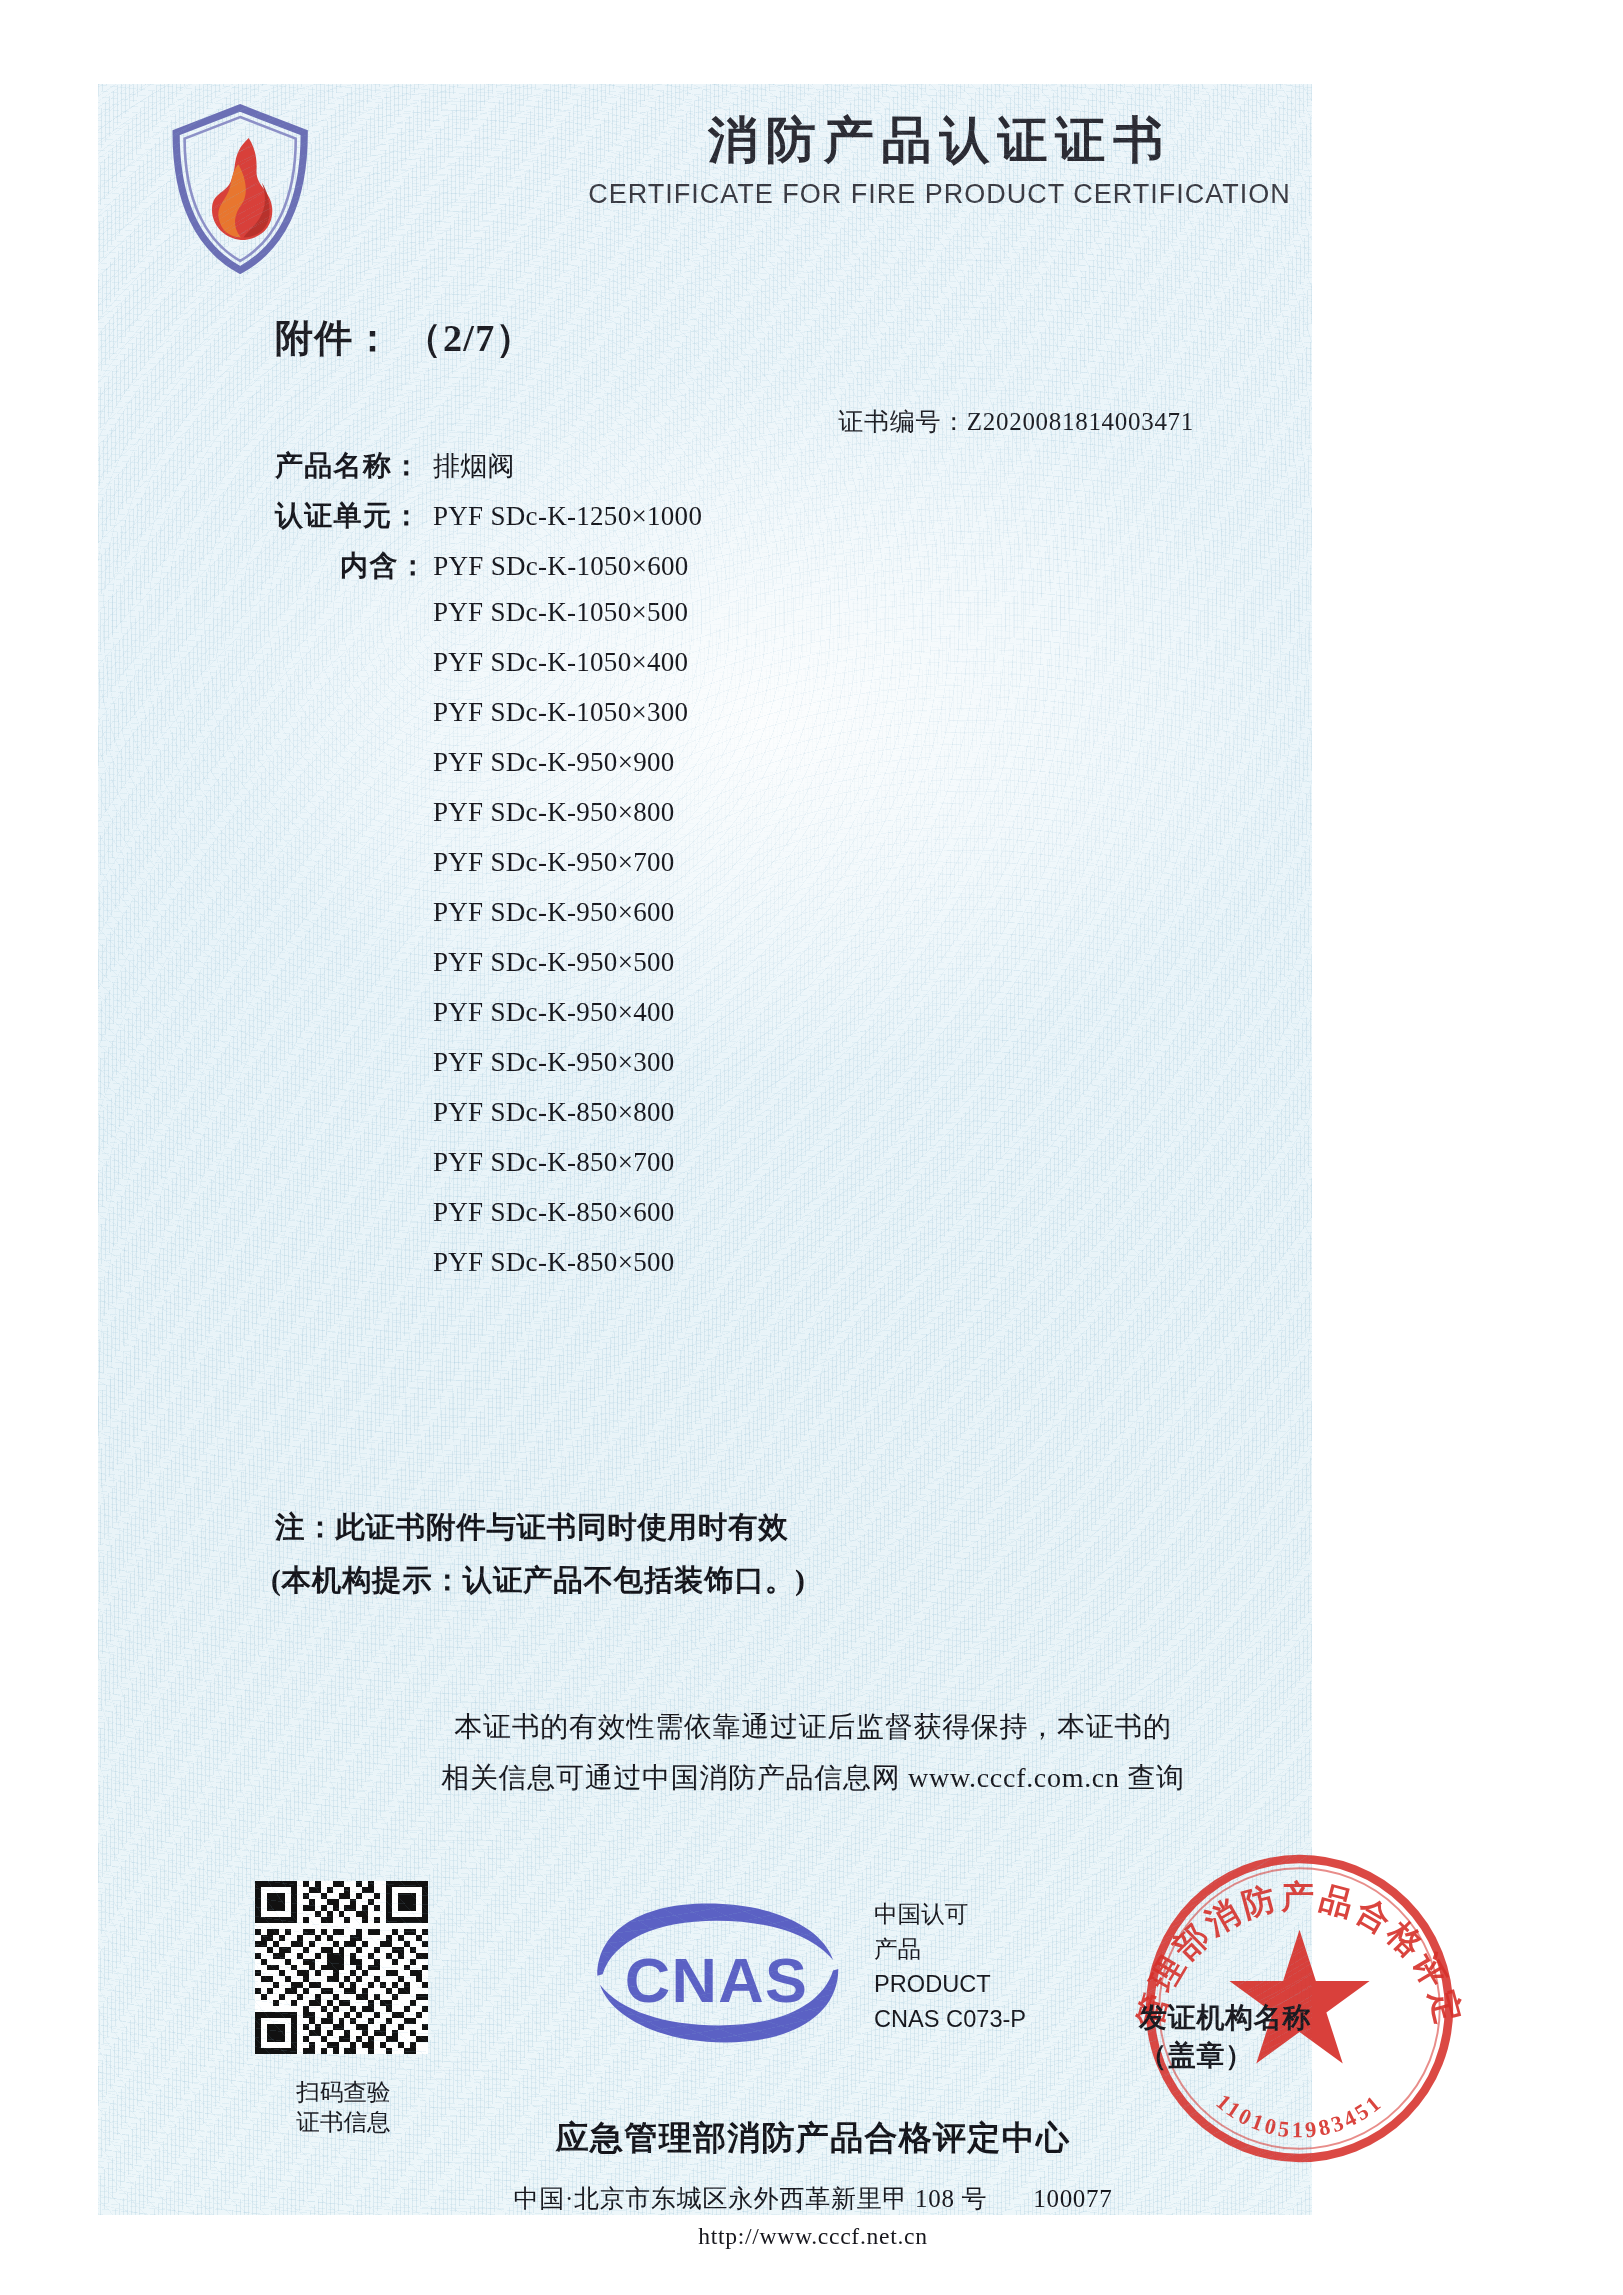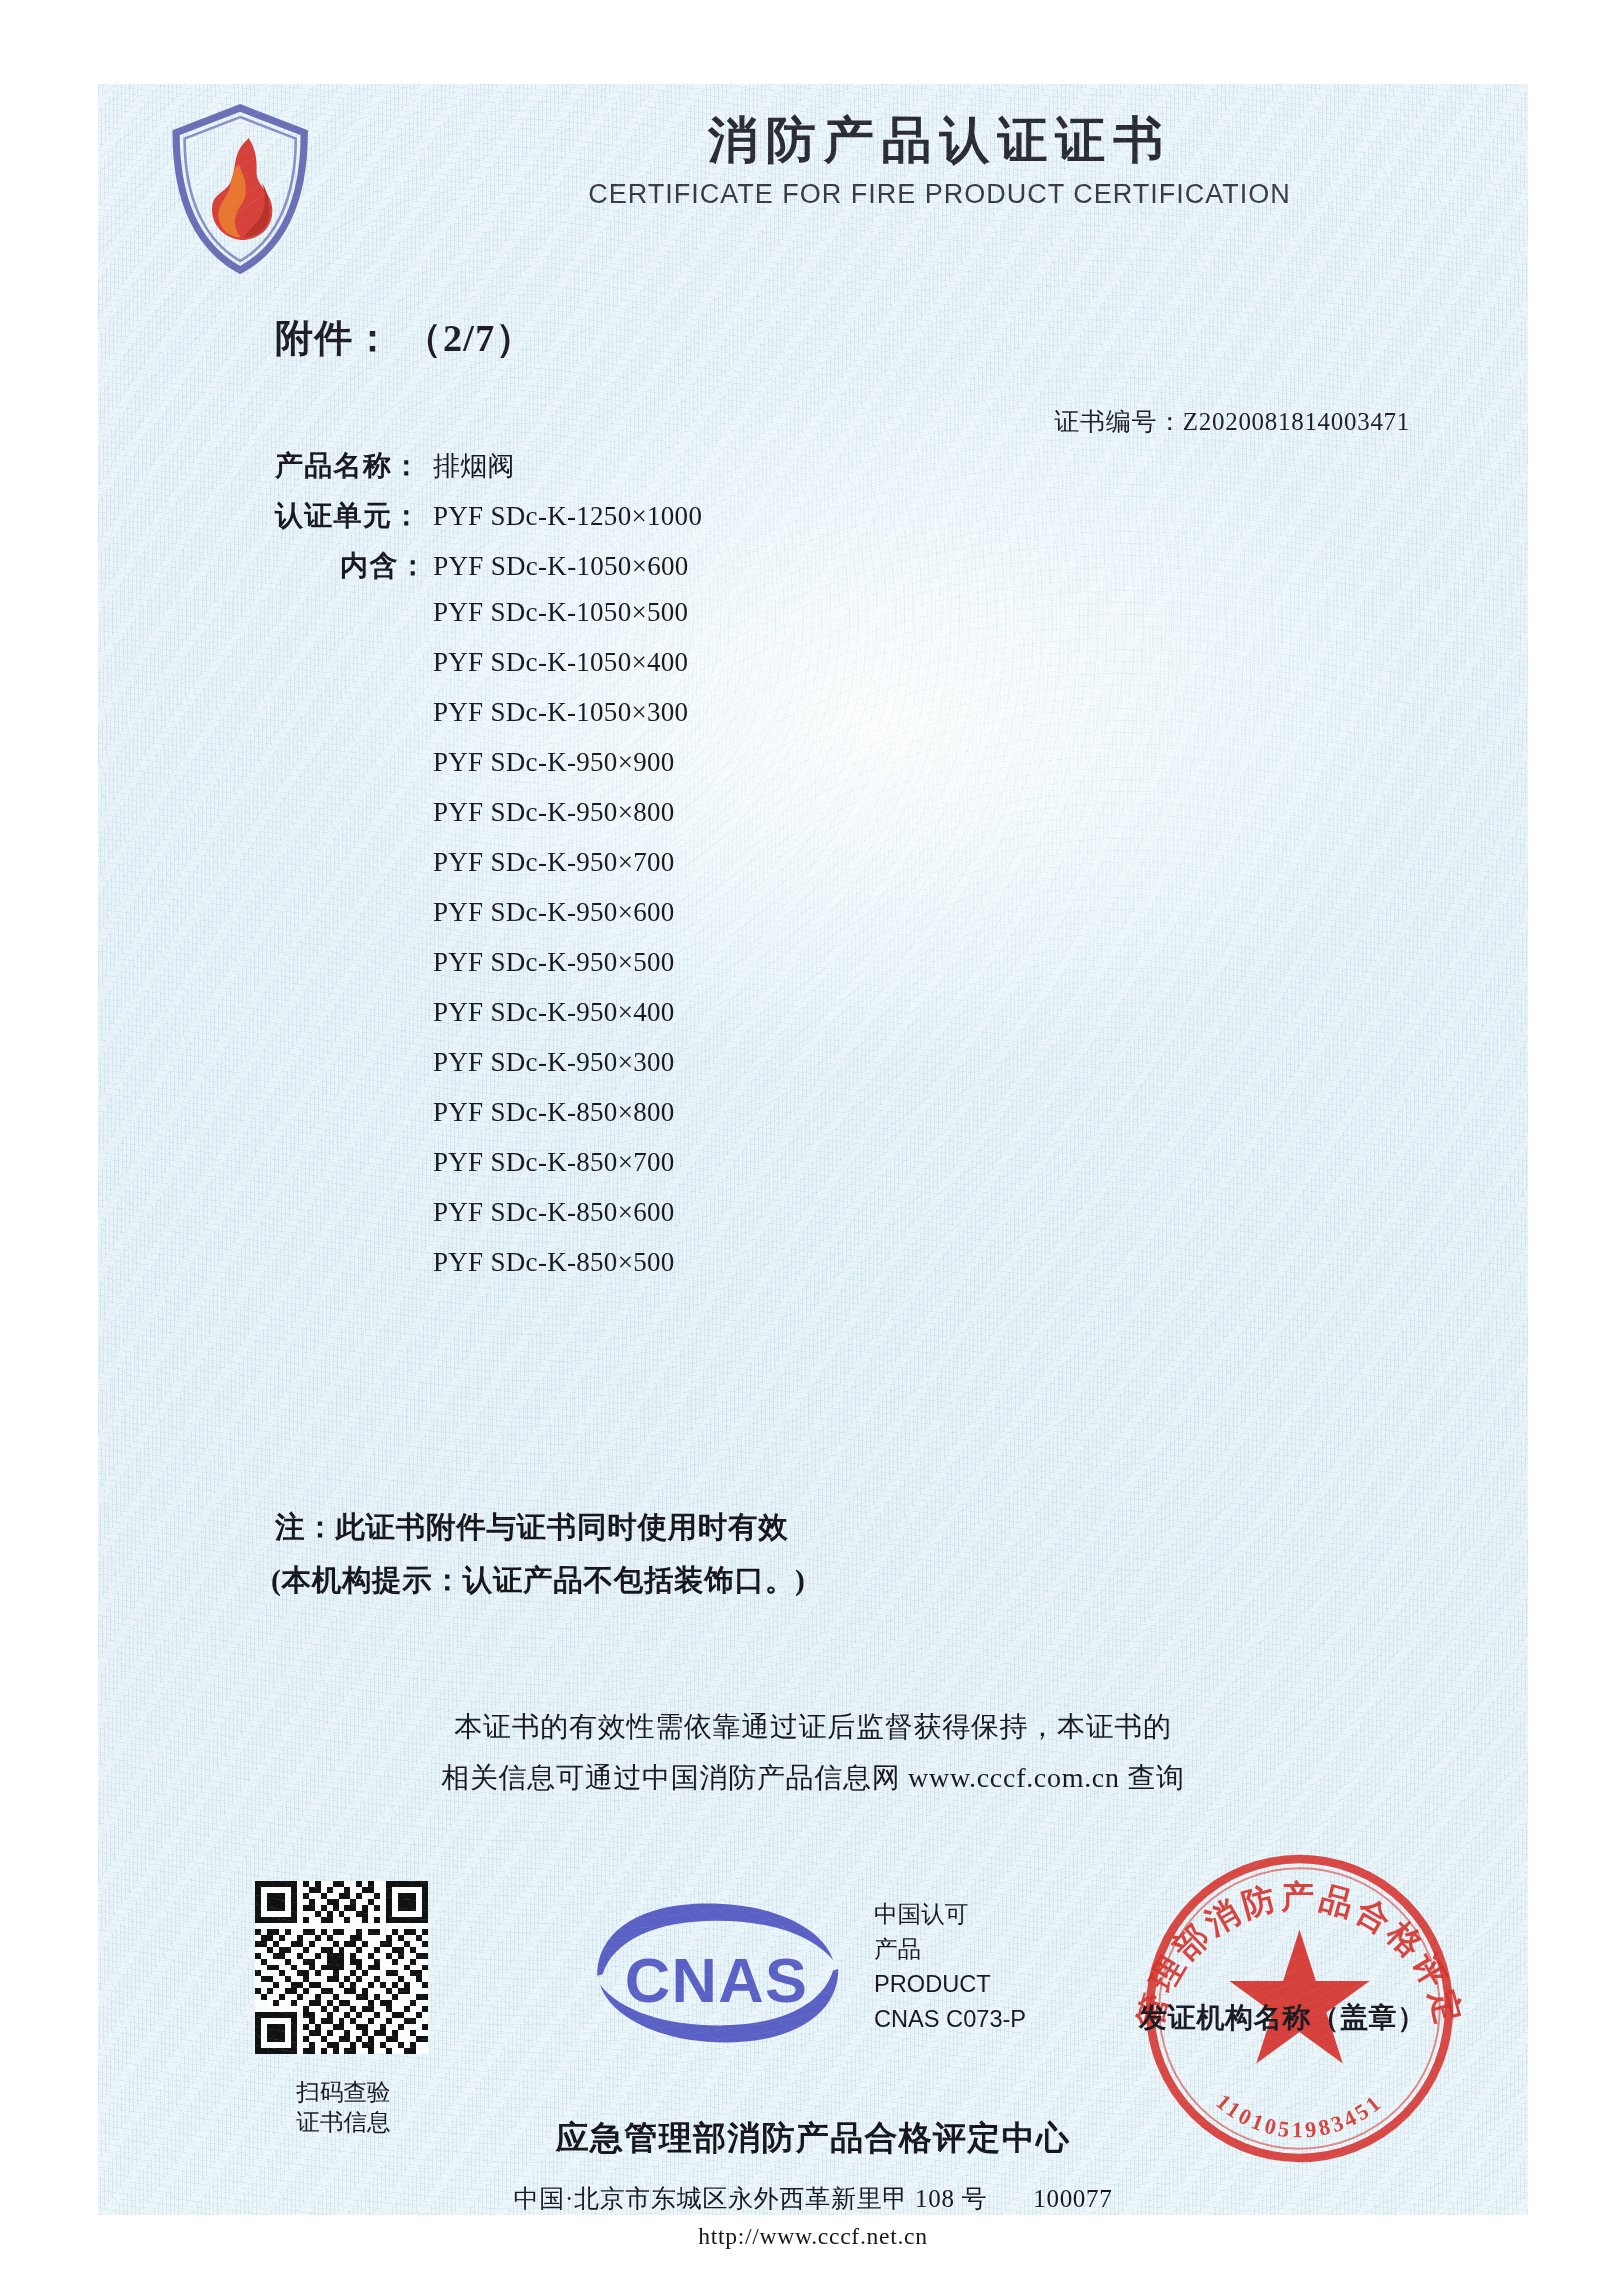--- a/index.html
+++ b/index.html
@@ -15,21 +15,21 @@
     width: 1623px;
     height: 2295px;
     background: #ffffff;
     overflow: hidden;
   }
   
   .cert-panel {
     position: absolute;
     left: 98px;
     top: 84px;
-    width: 1430px;
+    width: 1214px;
     height: 2131px;
     background:
       radial-gradient(ellipse 916px 589px at 55% 30%, rgba(255,255,255,0.85), rgba(232,243,248,0.15) 60%, rgba(214,234,242,0.05) 100%),
       repeating-linear-gradient(91deg, rgba(150,190,210,0.24) 0px, rgba(150,190,210,0.24) 0.7px, rgba(255,255,255,0) 0.7px, rgba(255,255,255,0) 3.9px),
       repeating-linear-gradient(6deg, rgba(150,195,215,0.17) 0px, rgba(150,195,215,0.17) 0.7px, rgba(255,255,255,0) 0.7px, rgba(255,255,255,0) 5.9px),
       linear-gradient(180deg, #eef6fa 0%, #e9f4f9 40%, #eaf4f8 70%, #eef7fa 100%);
   }
   .cert-panel::after {
     content: "";
     position: absolute;

